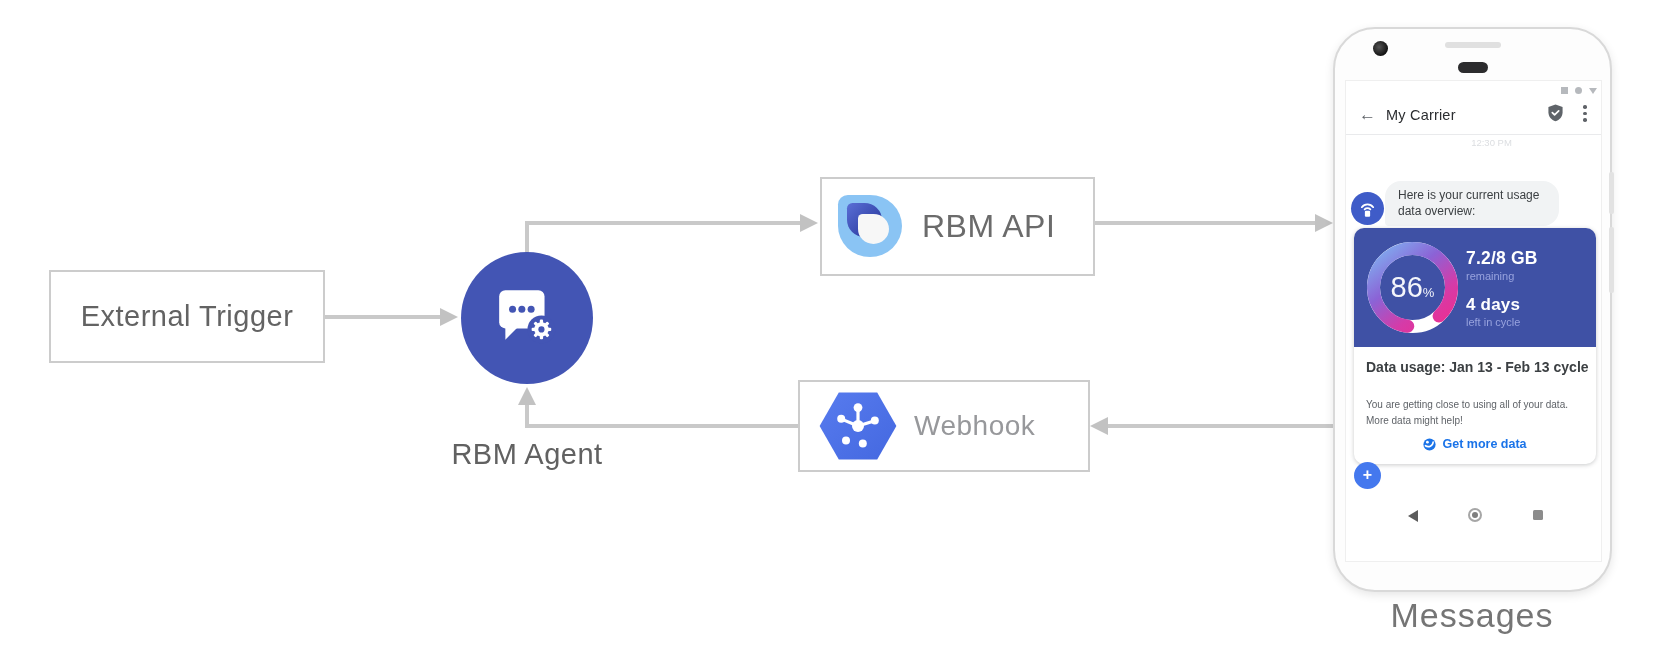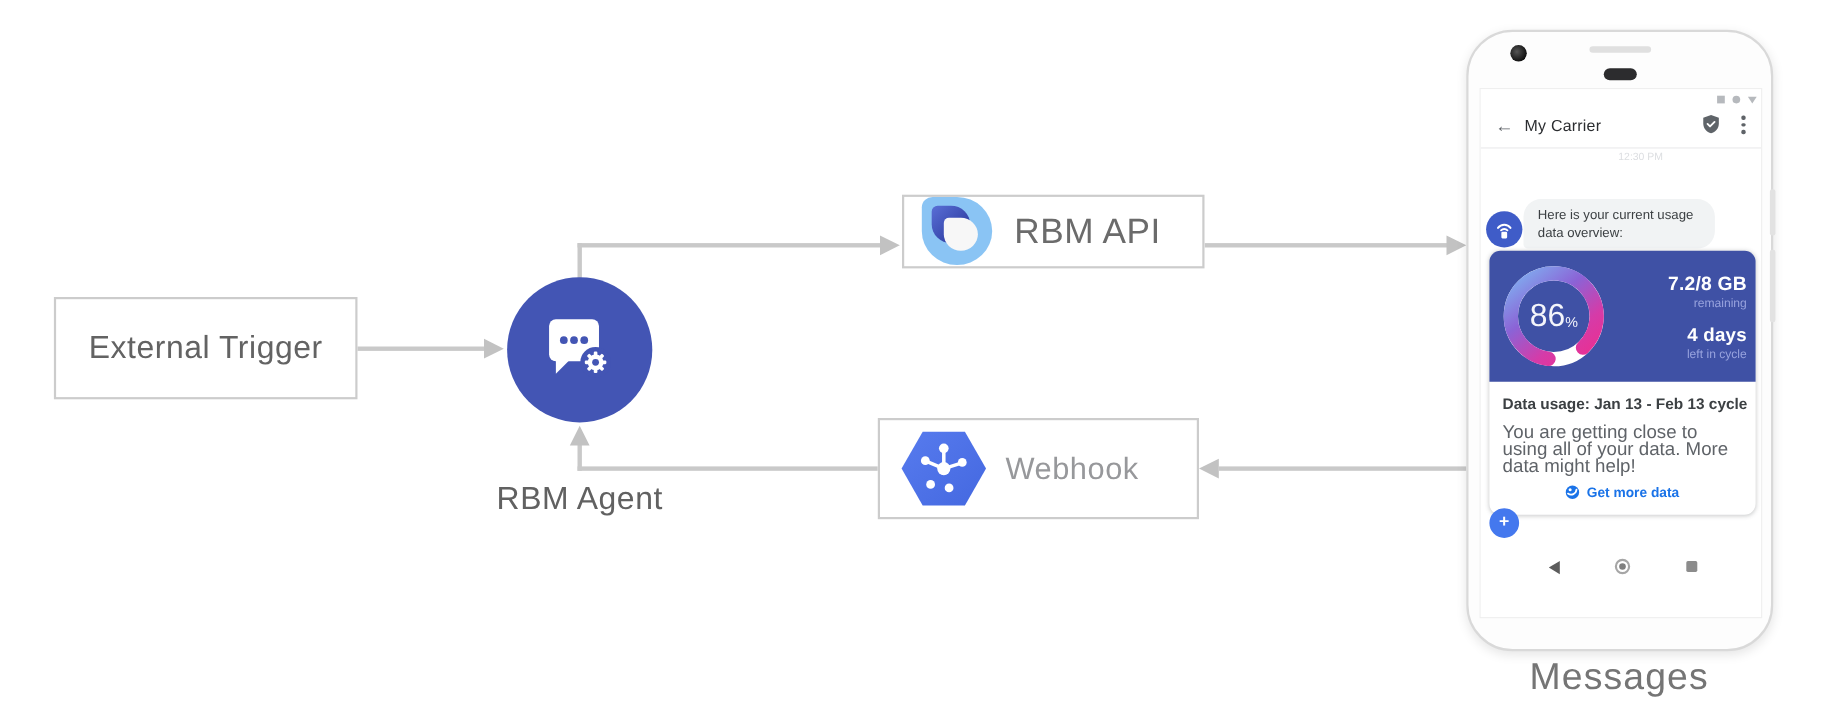--- a/index.html
+++ b/index.html
@@ -4,21 +4,21 @@
 <style>
   * { margin:0; padding:0; box-sizing:border-box; }
   html,body { background:#fff; }
   body { font-family:"Liberation Sans", sans-serif; }
   #canvas { position:relative; width:1669px; height:652px; background:#fff; overflow:hidden; }
 
   
   .dbox { position:absolute; background:#fff; border:2px solid #cccccc; display:flex; align-items:center; }
   .dbox-label { font-size:29px; font-weight:300; color:#636363; letter-spacing:.5px; }
   #box-external { left:49px; top:270px; width:276px; height:93px; justify-content:center; }
-  #box-api { left:820px; top:177px; width:275px; height:67px; padding-left:16px; }
+  #box-api { left:820px; top:177px; width:275px; height:99px; padding-left:16px; }
   #box-api .dbox-label { font-size:32px; color:#6b6b6b; margin-left:18px; }
   #box-webhook { left:798px; top:380px; width:292px; height:92px; padding-left:18px; }
   #box-webhook .dbox-label { font-size:28px; color:#97989b; margin-left:16px; }
 
   
   .aline { position:absolute; background:#c9c9c9; }
   .ahead-right { position:absolute; width:0; height:0; border-top:9px solid transparent; border-bottom:9px solid transparent; border-left:18px solid #c2c2c2; }
   .ahead-left  { position:absolute; width:0; height:0; border-top:9px solid transparent; border-bottom:9px solid transparent; border-right:18px solid #c2c2c2; }
   .ahead-up    { position:absolute; width:0; height:0; border-left:9px solid transparent; border-right:9px solid transparent; border-bottom:18px solid #c2c2c2; }
 
@@ -64,28 +64,28 @@
   #avatar { position:absolute; left:5px; top:111px; width:33px; height:33px; border-radius:50%; background:#3f5cc8; display:flex; align-items:center; justify-content:center; }
   #bubble { position:absolute; left:39px; top:100px; width:174px; border-radius:16px 16px 16px 4px; background:#f1f3f4; padding:7px 13px; font-size:12px; line-height:15.5px; color:#3c4043; }
 
   
   #card { position:absolute; left:8px; top:147px; width:242px; border-radius:10px; background:#fff; box-shadow:0 1px 4px rgba(60,64,67,.28); }
   #card-top { position:relative; height:119px; background:#3f51a5; border-radius:10px 10px 0 0; }
   #gauge-wrap { position:absolute; left:12px; top:13px; width:93px; height:93px; }
   #gauge-pct { position:absolute; left:0; top:0; width:93px; height:93px; display:flex; align-items:center; justify-content:center; color:#f4f5fb; font-weight:300; }
   #gauge-pct .big { font-size:29px; }
   #gauge-pct .sym { font-size:13px; margin-top:10px; }
-  #card-top-right { position:absolute; left:112px; top:0; width:122px; height:103px; text-align:right; color:#fff; }
+  #card-top-right { position:absolute; left:112px; top:0; width:122px; height:103px; text-align:left; color:#fff; }
   .ctr-val { font-size:17.5px; font-weight:bold; letter-spacing:.2px; }
   .ctr-sub { font-size:11px; color:#98a3de; margin-top:1px; }
   #ctr-gb { margin-top:20px; }
   #ctr-days { margin-top:13px; font-size:17px; font-weight:bold; }
   #card-body { padding:12px 12px 13px 12px; }
   #card-title { font-size:14px; font-weight:bold; color:#3c4043; white-space:nowrap; }
-  #card-text { margin-top:10px; font-size:17px; line-height:15.5px; color:#5f6368; }
+  #card-text { margin-top:22px; font-size:10px; line-height:15.5px; color:#5f6368; }
   #card-action { margin-top:9px; display:flex; align-items:center; justify-content:center; gap:6px; }
   #card-action span { font-size:12.5px; font-weight:bold; color:#1a73e8; }
 
   
   #plus-btn { position:absolute; left:8px; top:381px; width:27px; height:27px; border-radius:50%; background:#4478ee; color:#fff; font-size:16px; line-height:25px; text-align:center; font-weight:bold; }
   #pill { position:absolute; left:39px; top:378px; width:211px; height:33px; border:1.5px solid #e4e6e9; border-radius:17px; background:#fff; }
   #pill input { position:absolute; left:15px; top:0; width:150px; height:30px; border:none; outline:none; font-size:12.5px; color:#3c4043; background:transparent; font-family:"Liberation Sans",sans-serif; }
   #pill input::placeholder { color:#9aa0a6; }
   #send { position:absolute; right:11px; top:7px; width:18px; height:18px; }
 

